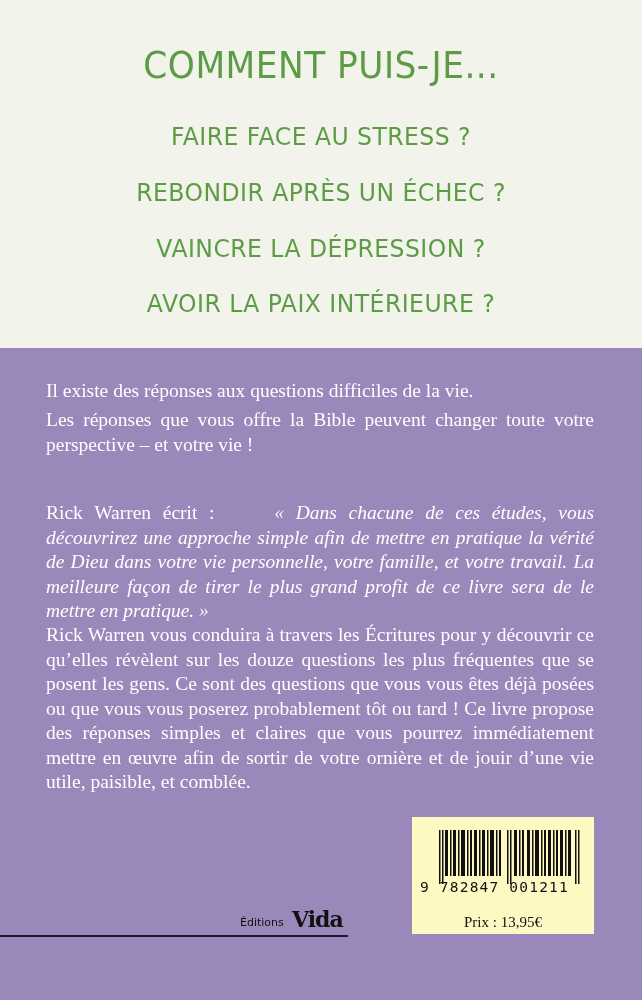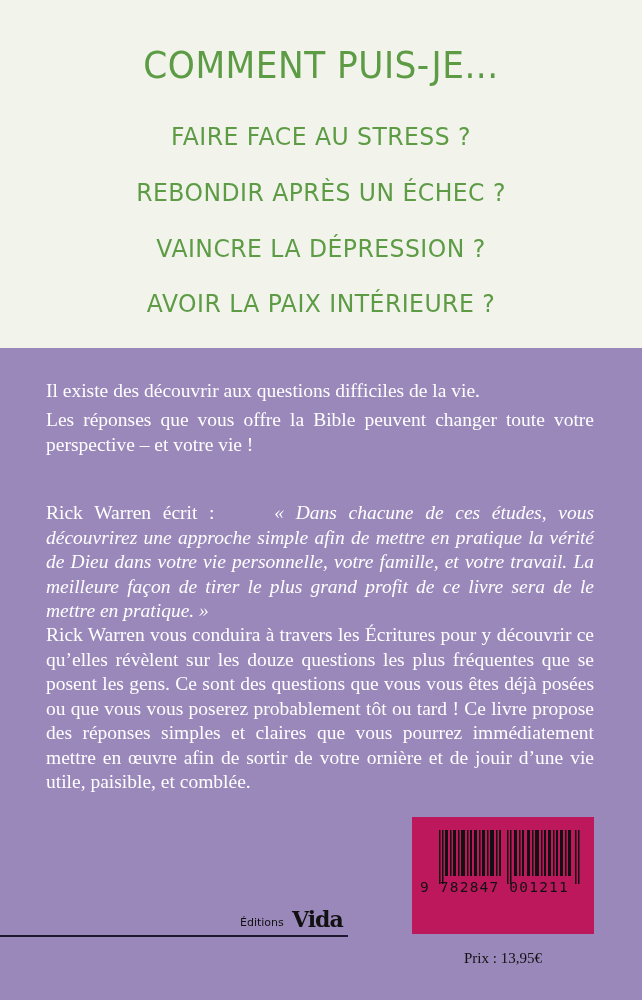--- a/index.html
+++ b/index.html
@@ -4,21 +4,21 @@
 <style>
   html, body { margin:0; padding:0; }
   body { width:642px; height:1000px; position:relative; overflow:hidden; background:#9a88bb; font-family:"Liberation Serif", serif; }
   .top { position:absolute; left:0; top:0; width:642px; height:348px; background:#f2f4ec; }
   .headline { position:absolute; left:0; width:642px; text-align:center; color:#5d9b45; font-family:"DejaVu Sans", sans-serif; letter-spacing:0.5px; }
   .h-main { top:44px; font-size:37px; font-weight:normal; transform:scaleX(0.93); }
   .q { font-size:25px; transform:scaleX(0.94); }
   .bottom { position:absolute; left:0; top:348px; width:642px; height:652px; background:#9a88bb; }
   .body-text { position:absolute; left:46px; width:548px; color:#ffffff; font-size:19.5px; line-height:24.5px; text-align:justify; }
   .body-text em { font-style:italic;margin-left:48px; }
-  .isbn-box { position:absolute; left:412px; top:817px; width:182px; height:117px; background:#be185d; }
+  .isbn-box { position:absolute; left:412px; top:817px; width:182px; height:117px; background:#fef9c3; }
   .barcode { position:absolute; left:27px; top:13px; width:142px; height:54px; }
   .bc-digits { position:absolute; left:8px; top:62px; font-family:"DejaVu Sans Mono", monospace; font-size:14.5px; color:#111; letter-spacing:1.2px; white-space:pre; }
   .isbn-line { position:absolute; left:0; width:182px; text-align:center; color:#111; font-size:15px; font-family:"Liberation Serif", serif; }
   .publisher { position:absolute; left:240px; top:906px; height:30px; }
   .pub-label { position:absolute; left:0; top:10px; font-family:"DejaVu Sans", sans-serif; font-size:11px; color:#111; }
   .pub-logo { position:absolute; left:52px; top:0px; font-family:"DejaVu Serif", serif; font-size:22px; font-weight:bold; color:#111; letter-spacing:-1px; }
   .pub-line { position:absolute; left:0; top:935px; width:348px; height:2px; background:#1e1830; }
 </style>
 </head>
 <body>
@@ -26,21 +26,21 @@
 <div class="top"></div>
 
 <div class="headline h-main">COMMENT PUIS-JE...</div>
 <div class="headline q" style="top:122px;">FAIRE FACE AU STRESS ?</div>
 <div class="headline q" style="top:178px;">REBONDIR APRÈS UN ÉCHEC ?</div>
 <div class="headline q" style="top:234px;">VAINCRE LA DÉPRESSION ?</div>
 <div class="headline q" style="top:289px;">AVOIR LA PAIX INTÉRIEURE ?</div>
 
 <div class="bottom"></div>
 
-<div class="body-text" style="top:379px;">Il existe des découvrir aux questions difficiles de la vie.</div>
+<div class="body-text" style="top:379px;">Il existe des réponses aux questions difficiles de la vie.</div>
 <div class="body-text" style="top:408px;">Les réponses que vous offre la Bible peuvent changer toute votre perspective – et votre vie !</div>
 <div class="body-text" style="top:501px;">
   <span>Rick Warren écrit : </span><em>« Dans chacune de ces études, vous découvrirez une approche simple afin de mettre en pratique la vérité de Dieu dans votre vie personnelle, votre famille, et votre travail. La meilleure façon de tirer le plus grand profit de ce livre sera de le mettre en pratique. »</em>
 </div>
 <div class="body-text" style="top:623px;">Rick Warren vous conduira à travers les Écritures pour y découvrir ce qu’elles révèlent sur les douze questions les plus fréquentes que se posent les gens. Ce sont des questions que vous vous êtes déjà posées ou que vous vous poserez probablement tôt ou tard ! Ce livre propose des réponses simples et claires que vous pourrez immédiatement mettre en œuvre afin de sortir de votre ornière et de jouir d’une vie utile, paisible, et comblée.</div>
 
 <div class="isbn-box">
   <svg class="barcode" viewBox="0 0 142 54" preserveAspectRatio="none">
     <g fill="#111">
       <rect x="0" y="0" width="1.5" height="54"></rect>
@@ -73,20 +73,20 @@
         <rect x="114" y="0" width="1.5" height="46"></rect>
       <rect x="117" y="0" width="2" height="46"></rect>
         <rect x="121" y="0" width="3" height="46"></rect>
       <rect x="126" y="0" width="1.5" height="46"></rect>
         <rect x="129" y="0" width="3" height="46"></rect>
       <rect x="136" y="0" width="1.5" height="54"></rect>
         <rect x="139" y="0" width="1.5" height="54"></rect>
     </g>
   </svg>
   <div class="bc-digits">9 782847 001211</div>
-  <div class="isbn-line" style="top:97px;margin-top:36px;">Prix : 13,95€</div>
+  <div class="isbn-line" style="top:97px;">Prix : 13,95€</div>
 </div>
 
 <div class="publisher">
   <span class="pub-label">Éditions</span>
   <span class="pub-logo">Vida</span>
 </div>
 <div class="pub-line"></div>
 
 </body></html>

